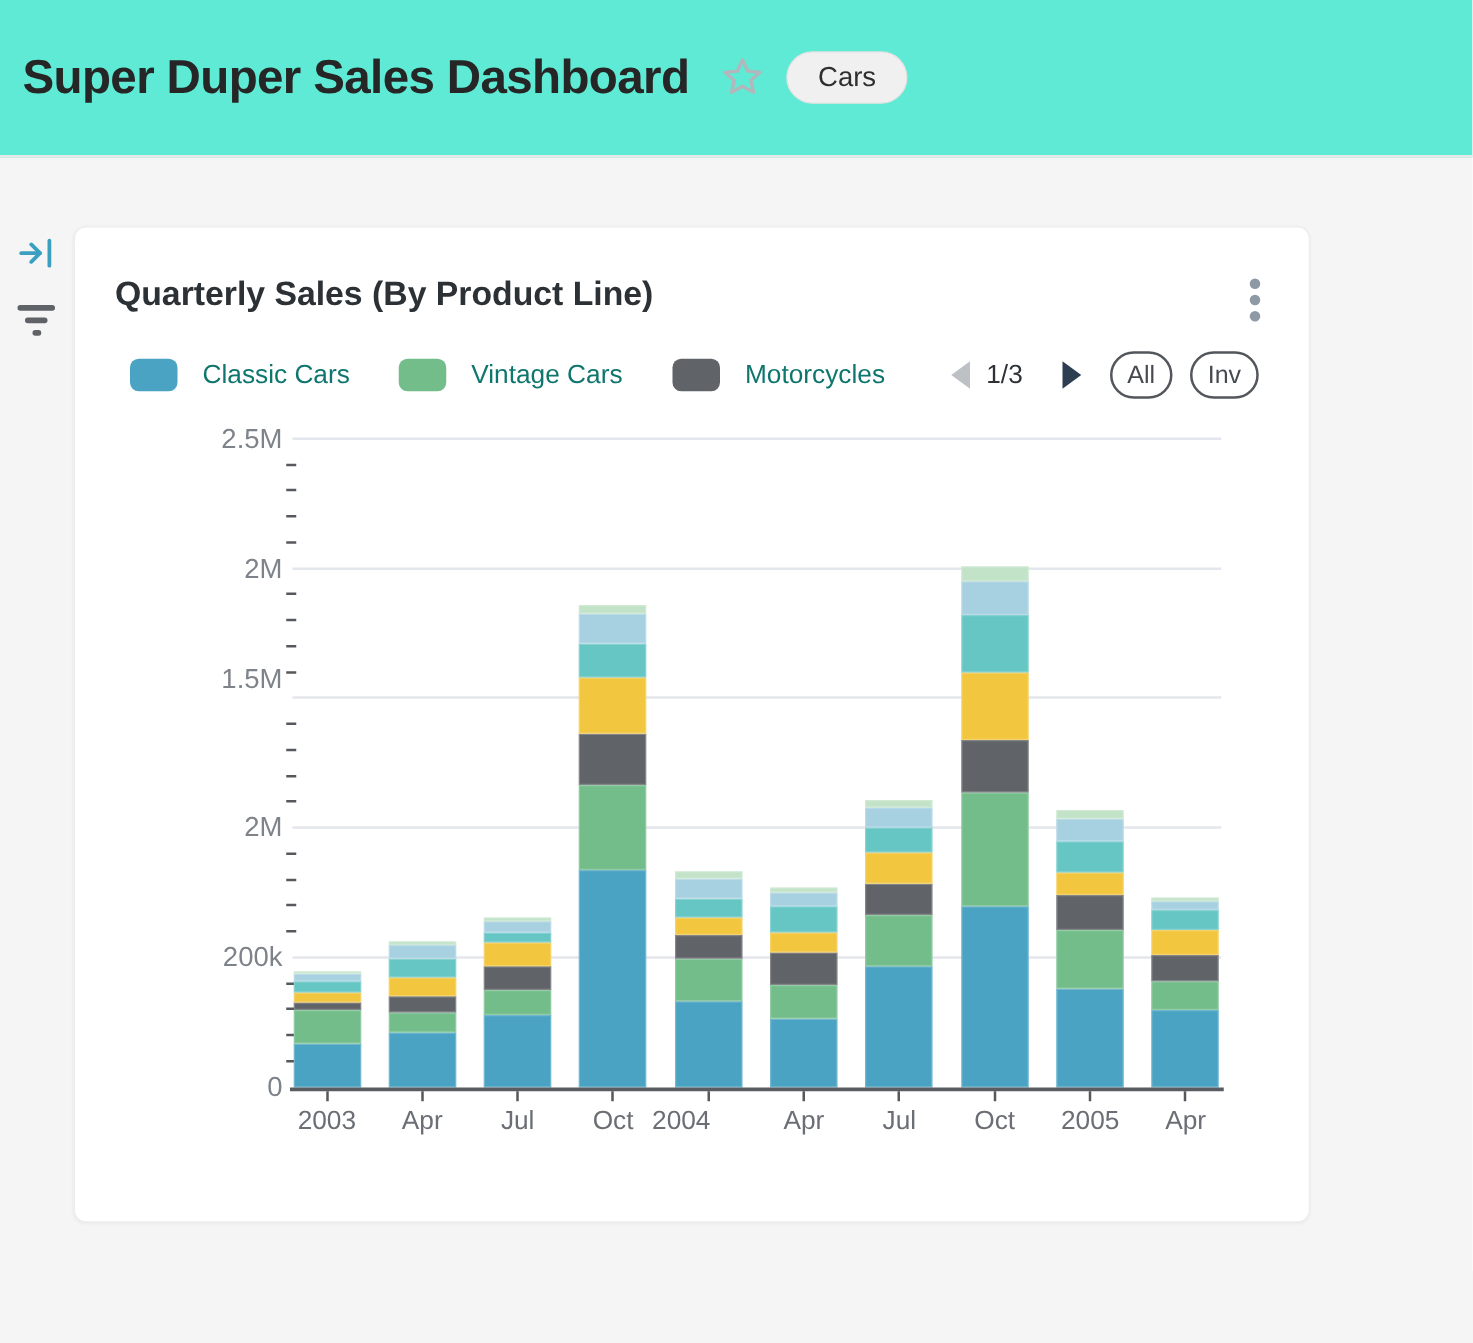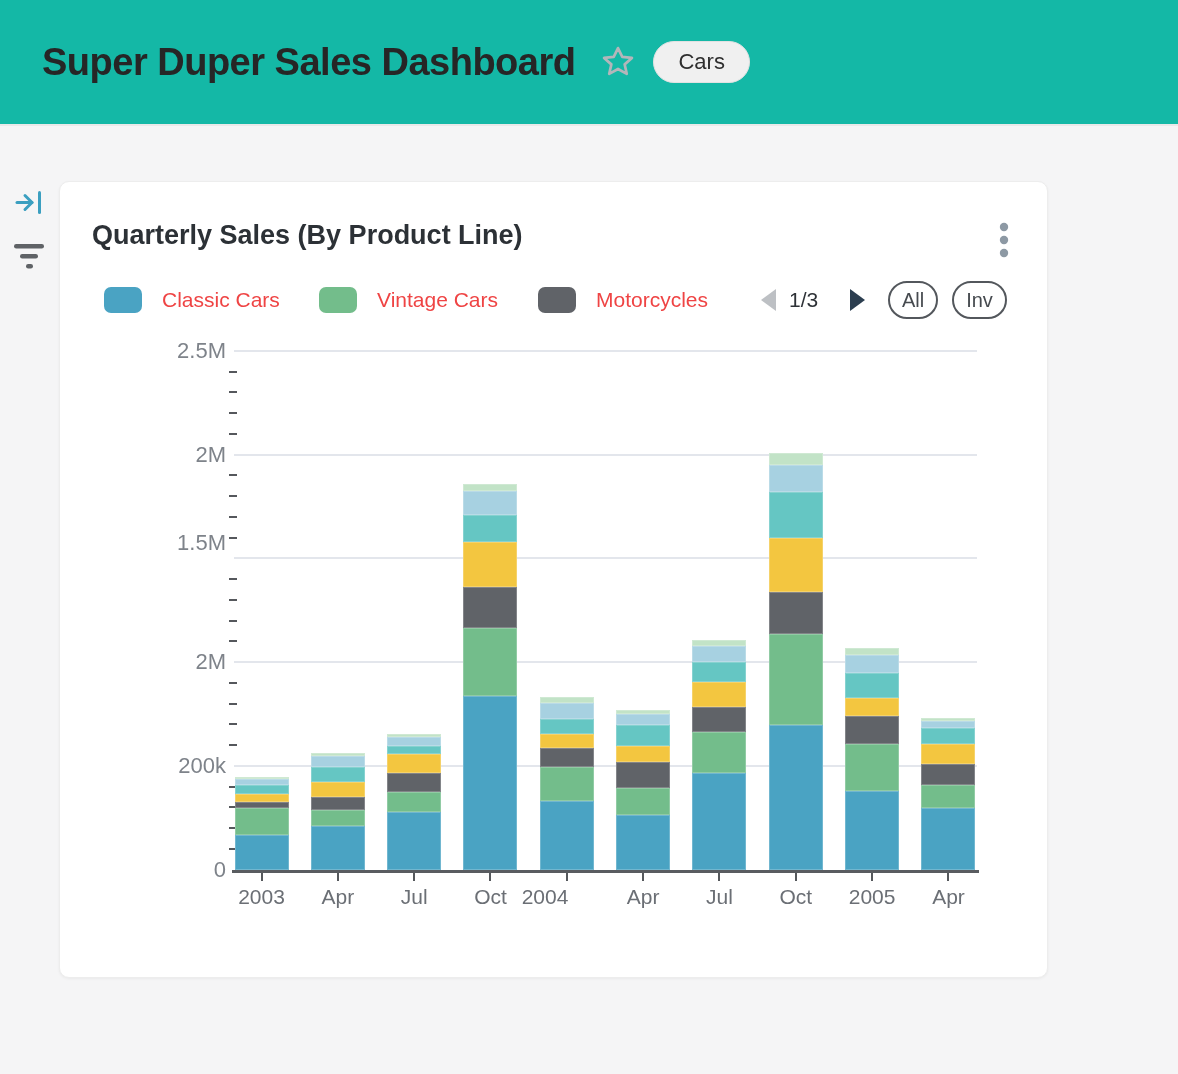--- a/index.html
+++ b/index.html
@@ -6,22 +6,22 @@
   html,body { width:1178px; height:1074px; }
   body {
     font-family:"Liberation Sans", sans-serif;
     background:#f5f5f6;
     overflow:hidden;
     position:relative;
   }
 
   
   .app-header{
-    height:126px; background:#14b8a6; border-bottom:2px solid #e9e9e9;
-    display:flex; align-items:center; padding-left:42px;
+    height:126px; background:#5eead4; border-bottom:2px solid #e9e9e9;
+    display:flex; align-items:center; padding-left:18px;
   }
   .app-title{
     font-size:38px; font-weight:700; color:#262626; letter-spacing:-0.5px;
   }
   .star{ margin-left:24px; display:flex; }
   .badge{
     margin-left:16px; background:#f0f0f0; border:1px solid #e2e2e2;
     border-radius:22px; padding:7px 24px; font-size:22px; color:#2f2f2f;
   }
 
@@ -39,21 +39,21 @@
   .card-title{
     position:absolute; left:32px; top:38px;
     font-size:27px; font-weight:700; color:#2c3136;
   }
   .kebab{ position:absolute; left:932px; top:38px; width:24px; height:40px;
     display:flex; align-items:center; justify-content:center; cursor:pointer; }
 
   
   .legend-item{ position:absolute; top:104px; height:27px; display:flex; align-items:center; cursor:pointer; }
   .legend-swatch{ width:38px; height:26px; border-radius:7px; display:inline-block; }
-  .legend-label{ margin-left:20px; font-size:21px; color:#ef4444; line-height:27px; }
+  .legend-label{ margin-left:20px; font-size:21px; color:#0f766e; line-height:27px; }
 
   .pager-arrow{ position:absolute; top:105px; width:22px; height:26px; cursor:pointer; }
   .pager-text{ position:absolute; left:729px; top:106px; font-size:21px; color:#2e3237; }
   .pill-btn{
     position:absolute; top:99px; height:38px; border:2px solid #53575c; border-radius:19px;
     background:#ffffff; font-family:"Liberation Sans",sans-serif;
     font-size:20px; color:#464a4f; display:flex; align-items:center; justify-content:center;
     cursor:pointer;
   }
   .pill-all{ left:828px; width:50px; }

